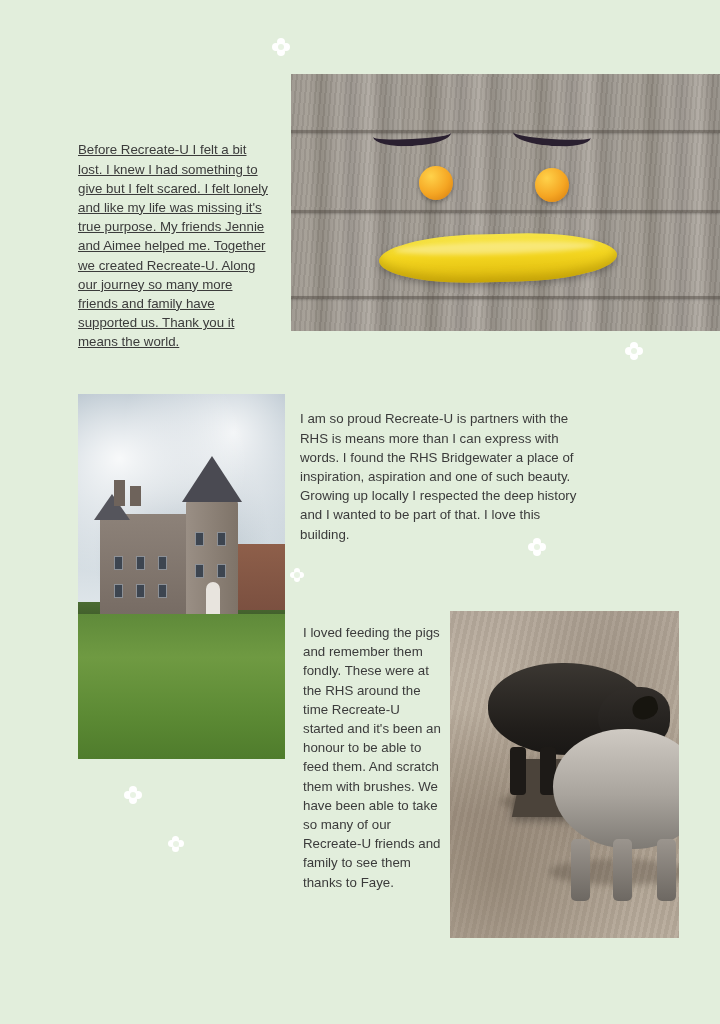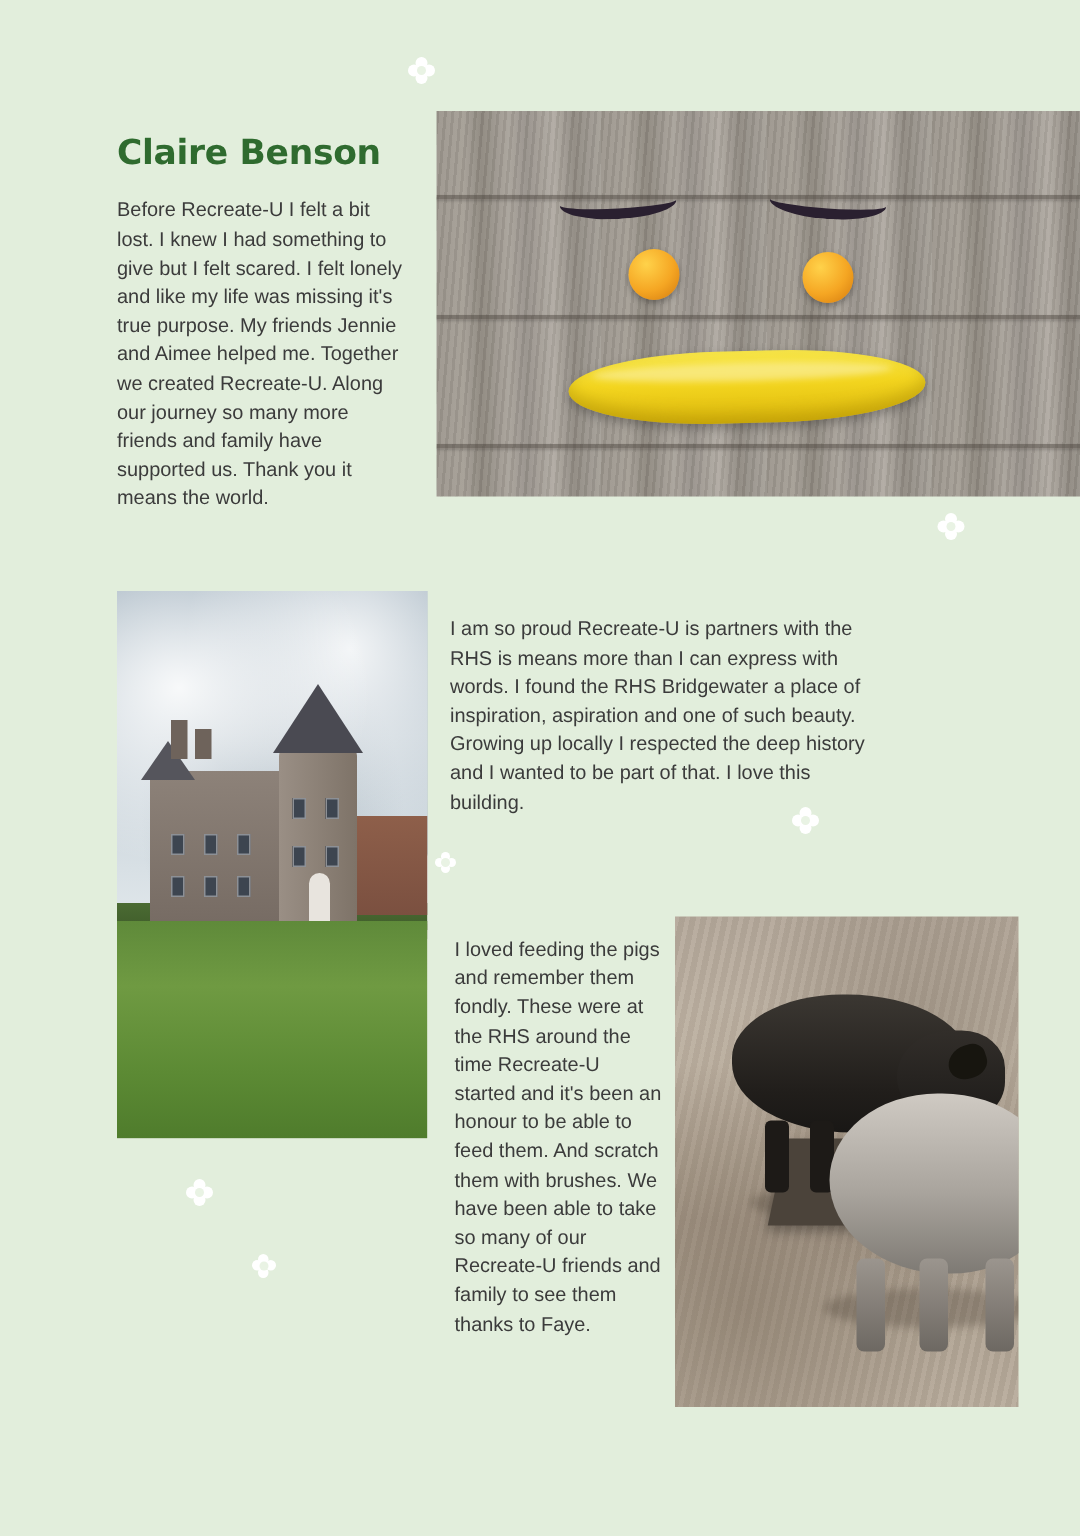--- a/index.html
+++ b/index.html
@@ -50,22 +50,23 @@
   .para {
     position: absolute;
     color: #3b3b3b;
     font-size: 13.3px;
     line-height: 19.2px;
     font-family: "Liberation Sans", sans-serif;
     white-space: pre-line;
   }
   .para-1 {
     left: 78px;
-    top: 117px;
+    top: 127px;
     width: 195px;
+    text-decoration: underline;
   }
   .para-2 {
     left: 300px;
     top: 396px;
     width: 290px;
   }
   .para-3 {
     left: 303px;
     top: 607px;
     width: 140px;
@@ -382,21 +383,20 @@
   </div>
 
   <div class="flower" style="left:290px; top:568px; width:14px; height:14px;">
     <div class="petal" style="left:4px;top:0;width:6px;height:6px;"></div>
     <div class="petal" style="left:0;top:4px;width:6px;height:6px;"></div>
     <div class="petal" style="left:8px;top:4px;width:6px;height:6px;"></div>
     <div class="petal" style="left:4px;top:8px;width:6px;height:6px;"></div>
     <div class="core" style="left:4px;top:4px;width:6px;height:6px;"></div>
   </div>
 
-  <h1 class="heading">Claire Benson</h1>
 
   <p class="para para-1">Before Recreate-U I felt a bit lost. I knew I had something to give but I felt scared. I felt lonely and like my life was missing it's true purpose. My friends Jennie and Aimee helped me. Together we created Recreate-U. Along our journey so many more friends and family have supported us. Thank you it means the world.</p>
 
   <div class="photo" id="photo-wood">
     <div class="plank-line" style="top:56px;"></div>
     <div class="plank-line" style="top:136px;"></div>
     <div class="plank-line" style="top:222px;"></div>
     <div class="eyebrow" style="left:82px; top:50px;"></div>
     <div class="eyebrow right" style="left:222px; top:50px;"></div>
     <div class="eye" style="left:128px; top:92px;"></div>

